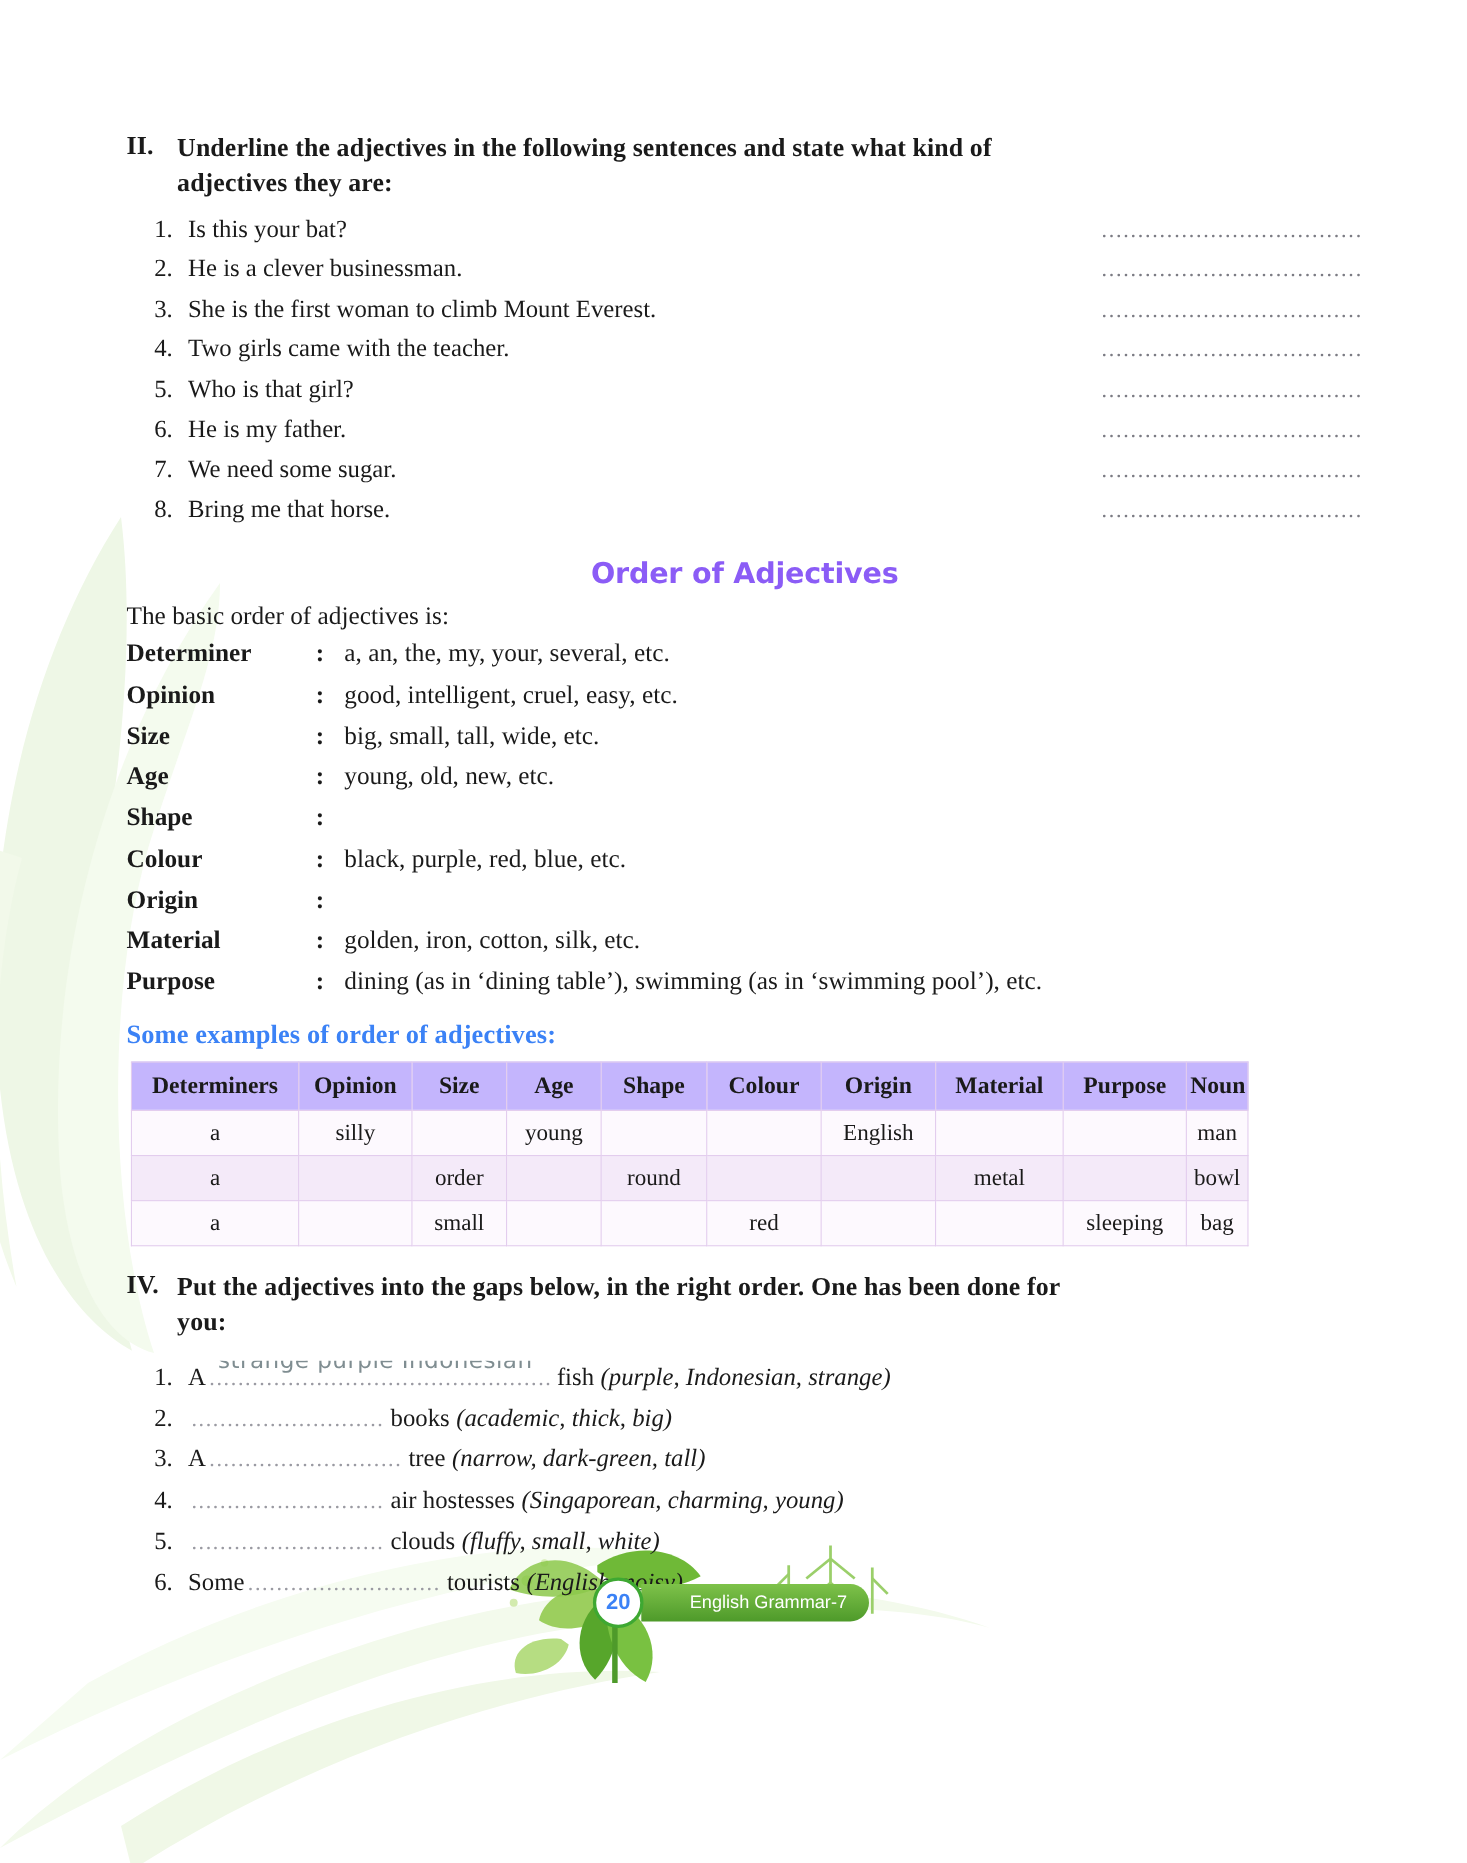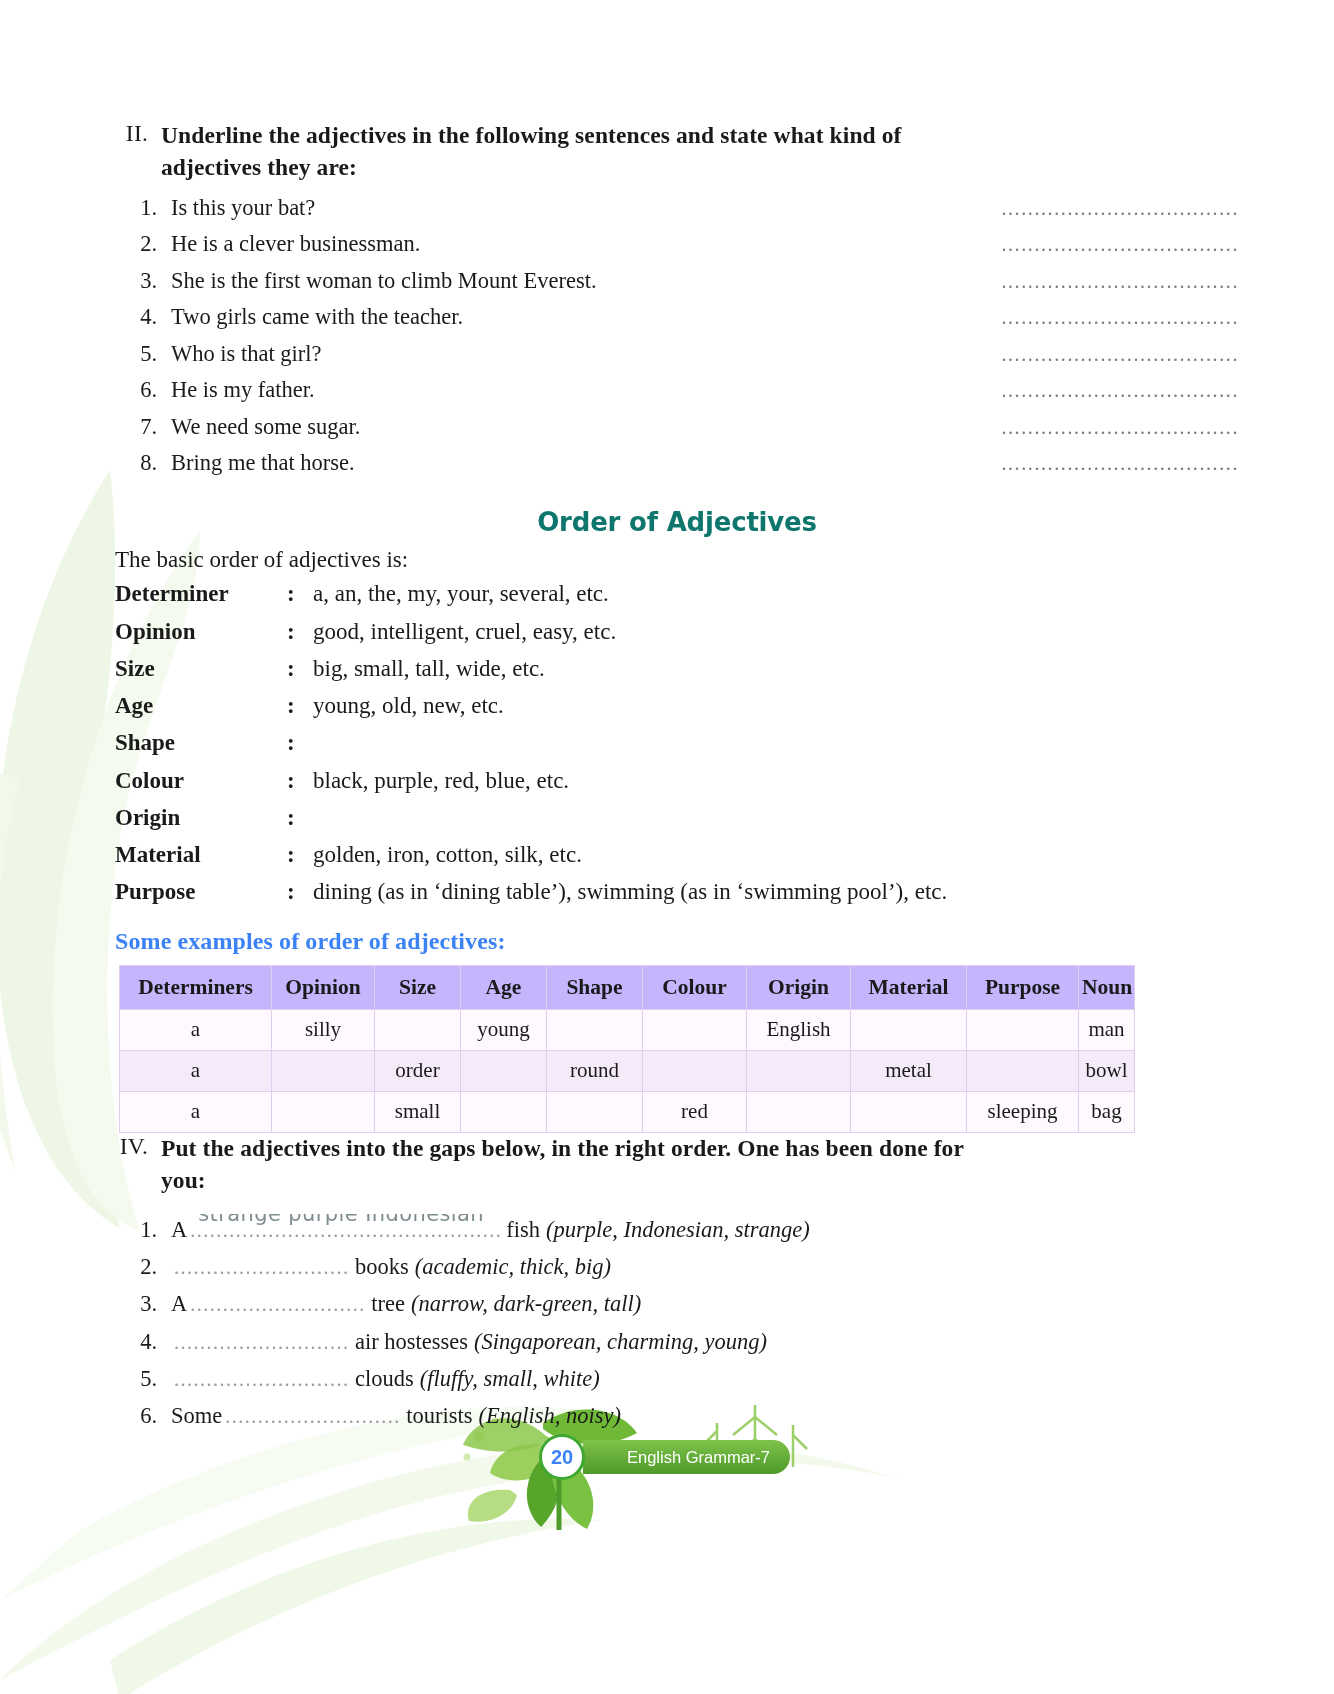--- a/index.html
+++ b/index.html
@@ -20,25 +20,25 @@
 
   .page {
     position: relative;
     z-index: 2;
     padding: 120px 95px 0 115px;
   }
 
   
   .ex-block { display: flex; align-items: flex-start; }
   .ex-num {
-    font-weight: normal;
+    font-weight: bold;
     font-size: 23.5px;
     width: 46px;
     flex: 0 0 46px;
-    text-align: right;
+    text-align: left;
     padding-right: 13px;
     letter-spacing: 0.2px;
   }
   .ex-title {
     font-weight: bold;
     font-size: 23.5px;
     line-height: 1.36;
     flex: 1;
     text-align: justify;
     text-justify: inter-word;
@@ -68,21 +68,21 @@
   }
 
   
   .section-head {
     text-align: center;
     font-family: "DejaVu Sans", sans-serif;
     font-weight: bold;
     font-size: 26px;
     letter-spacing: -0.2px;
     margin: 26px 0 10px 0;
-    color: #0f766e;
+    color: #8b5cf6;
   }
 
   .intro-line { font-size: 23px; margin: 0 0 2px 0; }
 
   
   .def-row {
     display: flex;
     align-items: baseline;
     font-size: 23px;
     line-height: 1.62;
@@ -418,21 +418,21 @@
           <td>red</td>
           <td></td>
           <td></td>
           <td>sleeping</td>
           <td>bag</td>
         </tr>
       </tbody>
     </table>
   </section>
 
-  <section style="">
+  <section style="margin-top:22px;">
     <div class="ex-block">
       <div class="ex-num">IV.</div>
       <div class="ex-title">
         <span>Put the adjectives into the gaps below, in the right order.  One has been done for</span>
         <div class="line2">you:</div>
       </div>
     </div>
 
     <ul class="gap-list">
       <li class="gap-row">

